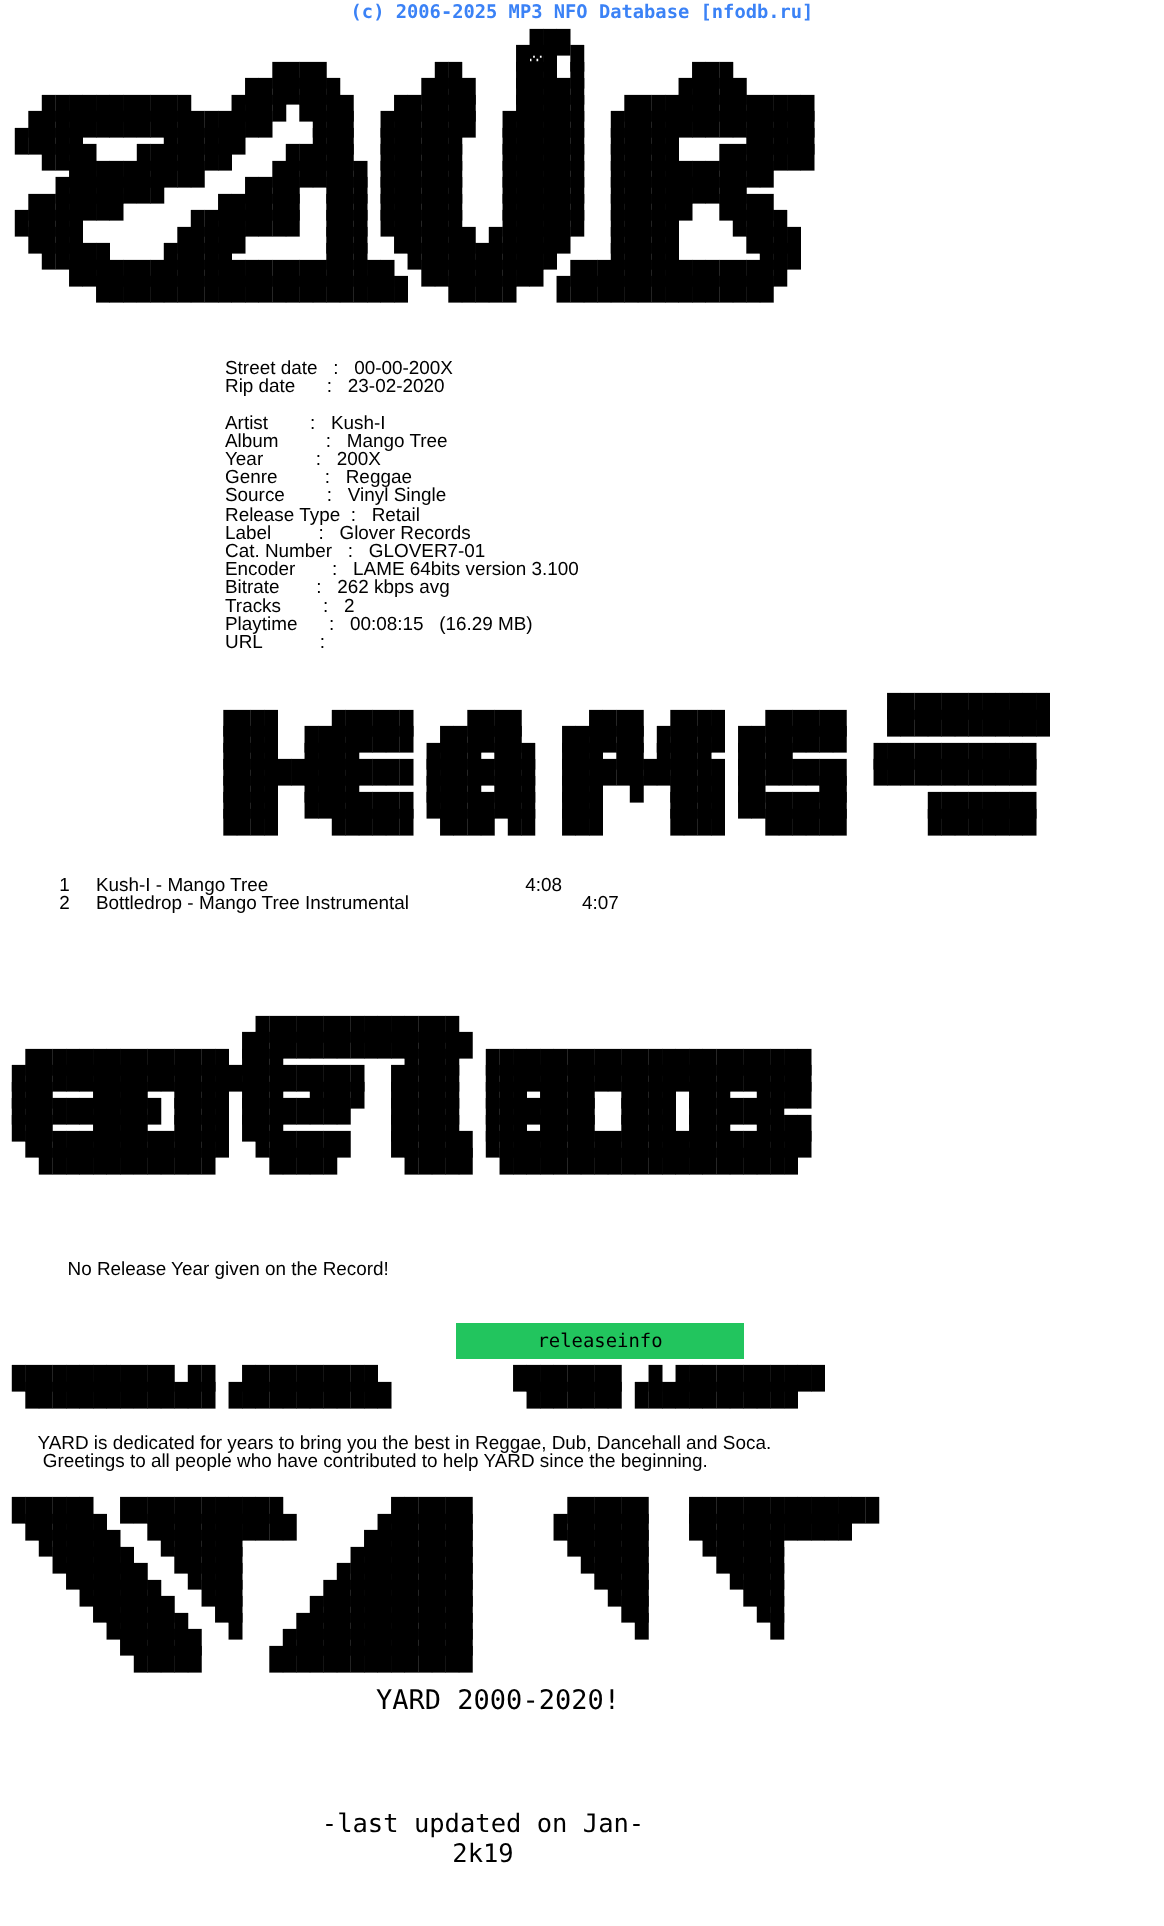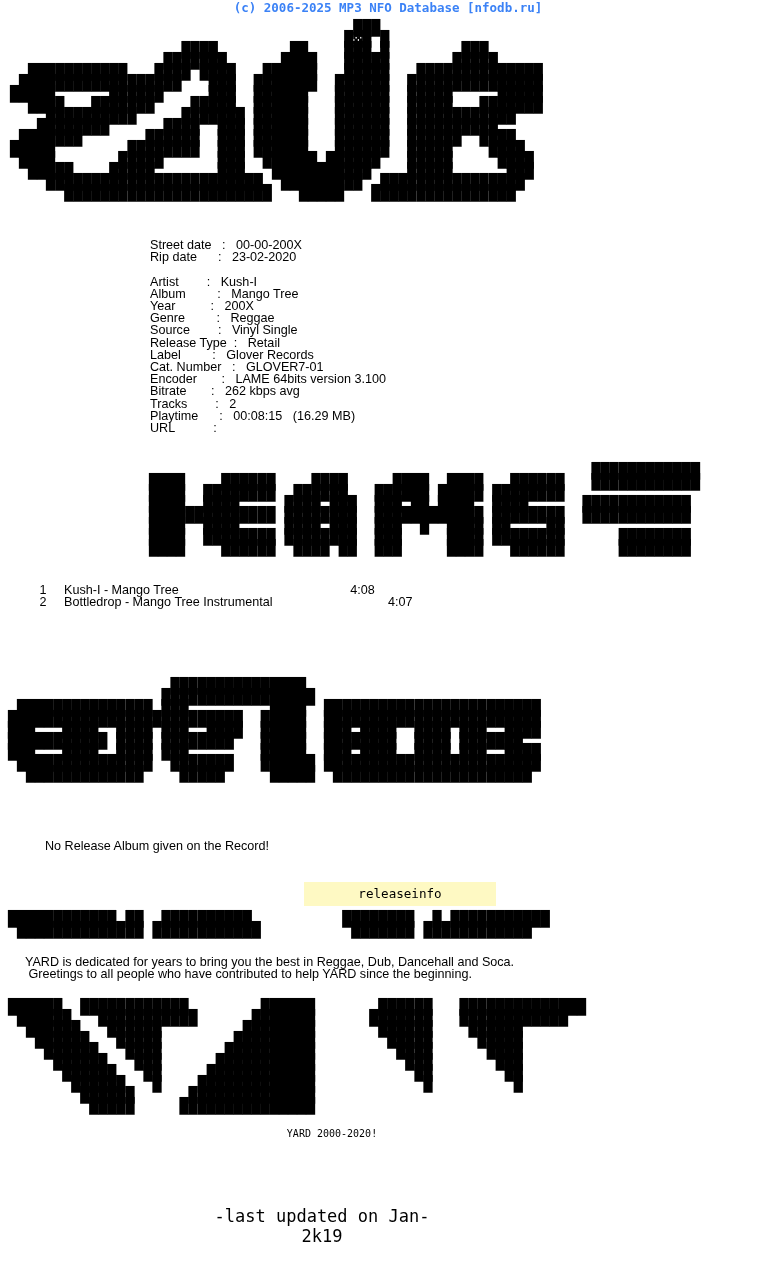--- a/index.html
+++ b/index.html
@@ -82,21 +82,21 @@
   #tracklist-block {
     margin-left: 36px;
     margin-top: 0px;
   }
   #relinfo-label {
     position: absolute;
     left: 304px;
     top: 882px;
     width: 192px;
     height: 24px;
-    background: #fef9c3;
+    background: #22c55e;
     color: #000000;
     font-family: "DejaVu Sans Mono", "Liberation Mono", monospace;
     font-size: 12.6px;
     line-height: 24px;
     text-align: center;
   }
   #relnote-block {
     margin-left: 38px;
     margin-top: 0px;
   }
@@ -106,21 +106,21 @@
   }
   #yard-years {
     position: absolute;
     left: 228px;
     top: 1124px;
     width: 208px;
     height: 20px;
     background: #ffffff;
     text-align: center;
     font-family: "DejaVu Sans Mono", "Liberation Mono", monospace;
-    font-size: 10px;
+    font-size: 18px;
     line-height: 20px;
     color: #000000;
   }
   #lastupdated {
     position: absolute;
     left: 198px;
     top: 1206px;
     width: 248px;
     height: 20px;
     background: #ffffff;
@@ -205,21 +205,21 @@
 ███████████ ████ ████████   █████  ████████  ████ ███████
 ███   ████  ████ ███        █████  ███ ████  ████ ███  ████
  ███████████████  ███████   ██████ ████████████████████████
   █████████████    █████     █████  ██████████████████████</div>
 
 <div id="relinfo-label">releaseinfo</div>
 
 <div class="spacer-40"></div>
 <div class="spacer-20"></div>
 
-<div class="pre-text" id="relnote-block">  No Release Album given on the Record!</div>
+<div class="pre-text" id="relnote-block">  No Release Year given on the Record!</div>
 
 <div class="spacer-40"></div>
 <div class="spacer-20"></div>
 
 <div class="art" id="group-art">████████████ ██  ██████████          ████████  █ ███████████
  ██████████████ ████████████          ███████ ████████████</div>
 
 <div class="spacer-20"></div>
 
 <div class="pre-text" id="greets-block">YARD is dedicated for years to bring you the best in Reggae, Dub, Dancehall and Soca.

